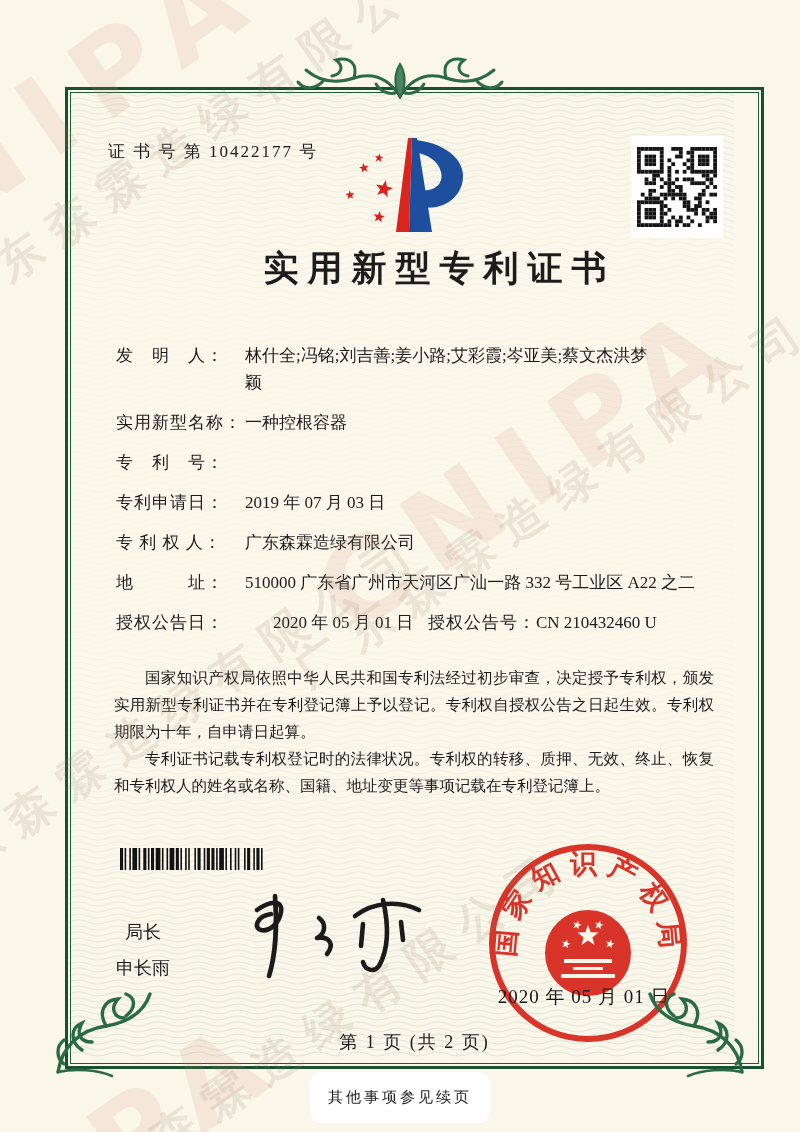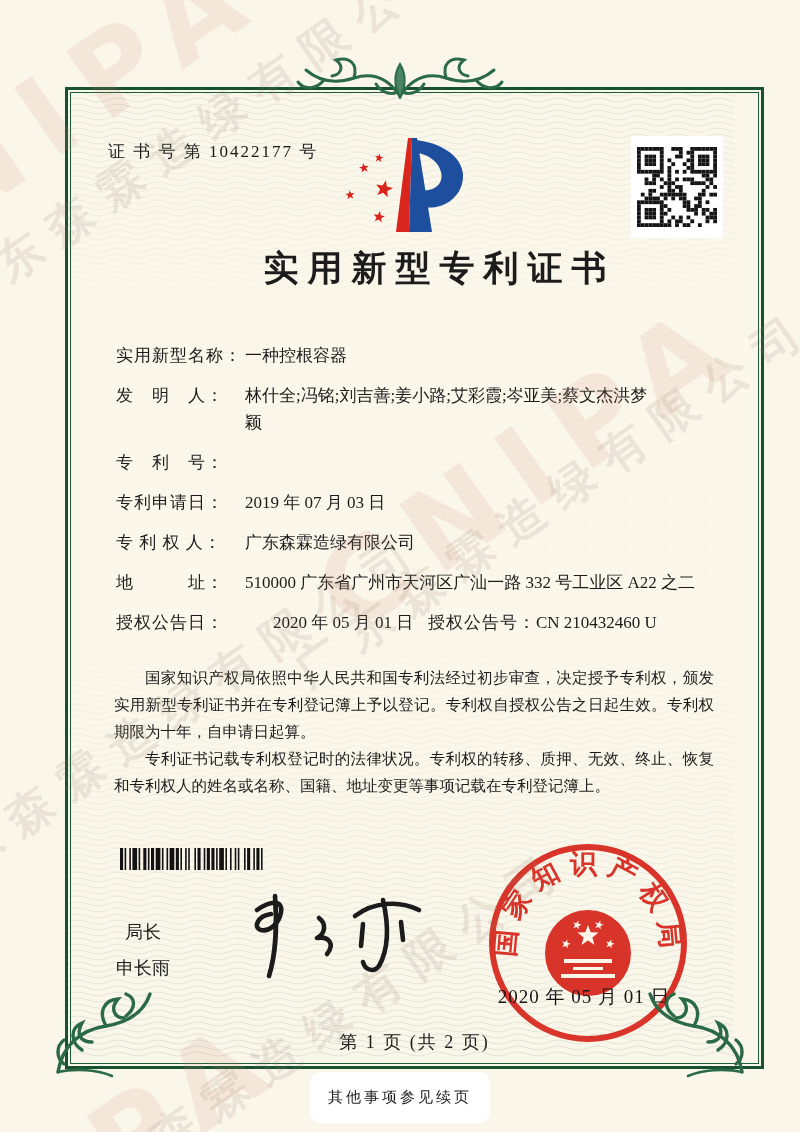--- a/index.html
+++ b/index.html
@@ -465,26 +465,26 @@
             <rect x="12" y="20" width="1" height="1" fill="#141414"></rect>
             <rect x="13" y="20" width="1" height="1" fill="#141414"></rect>
             <rect x="16" y="20" width="1" height="1" fill="#141414"></rect>
           </svg>
       </div>
 
       <div class="title">实用新型专利证书</div>
 
       <div class="fields">
         <div class="frow">
+          <span class="flabel">发　明　人：</span>
+          <span class="fvalue inventors">林什全;冯铭;刘吉善;姜小路;艾彩霞;岑亚美;蔡文杰洪梦颖</span>
+        </div>
+        <div class="frow">
           <span class="flabel">实用新型名称：</span>
           <span class="fvalue">一种控根容器</span>
-        </div>
-        <div class="frow">
-          <span class="flabel">发　明　人：</span>
-          <span class="fvalue inventors">林什全;冯铭;刘吉善;姜小路;艾彩霞;岑亚美;蔡文杰洪梦颖</span>
         </div>
         <div class="frow">
           <span class="flabel">专　利　号：</span>
         </div>
         <div class="frow">
           <span class="flabel">专利申请日：</span>
           <span class="fvalue">2019 年 07 月 03 日</span>
         </div>
         <div class="frow">
           <span class="flabel">专 利 权 人：</span>

